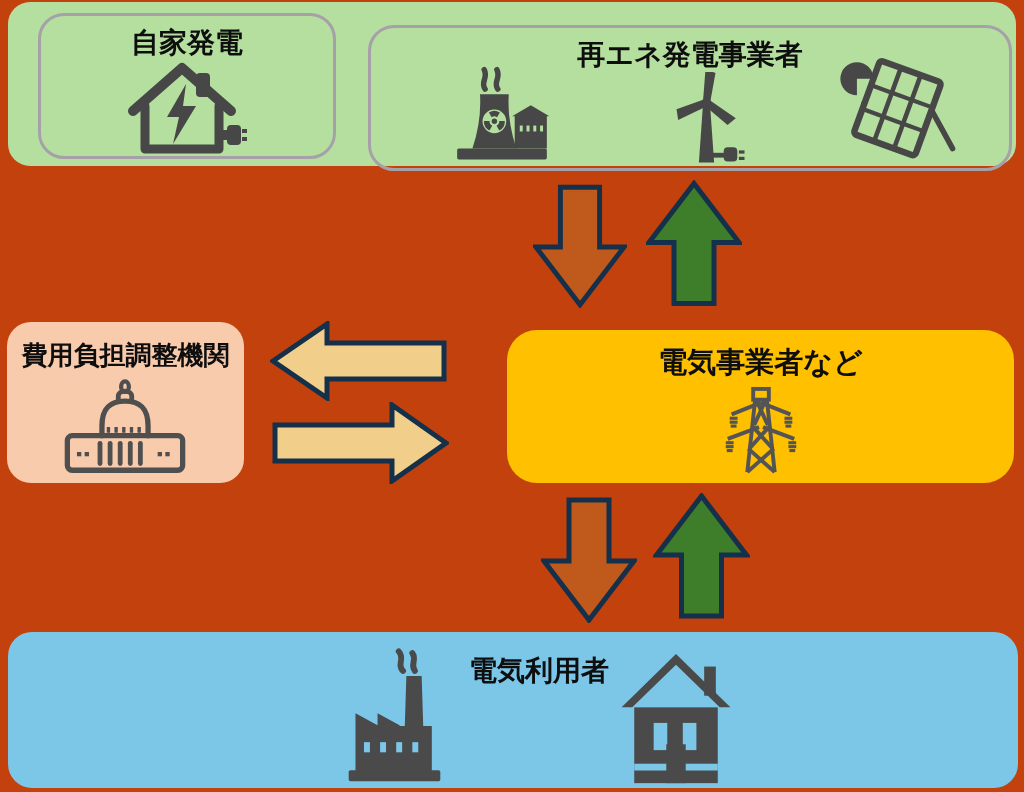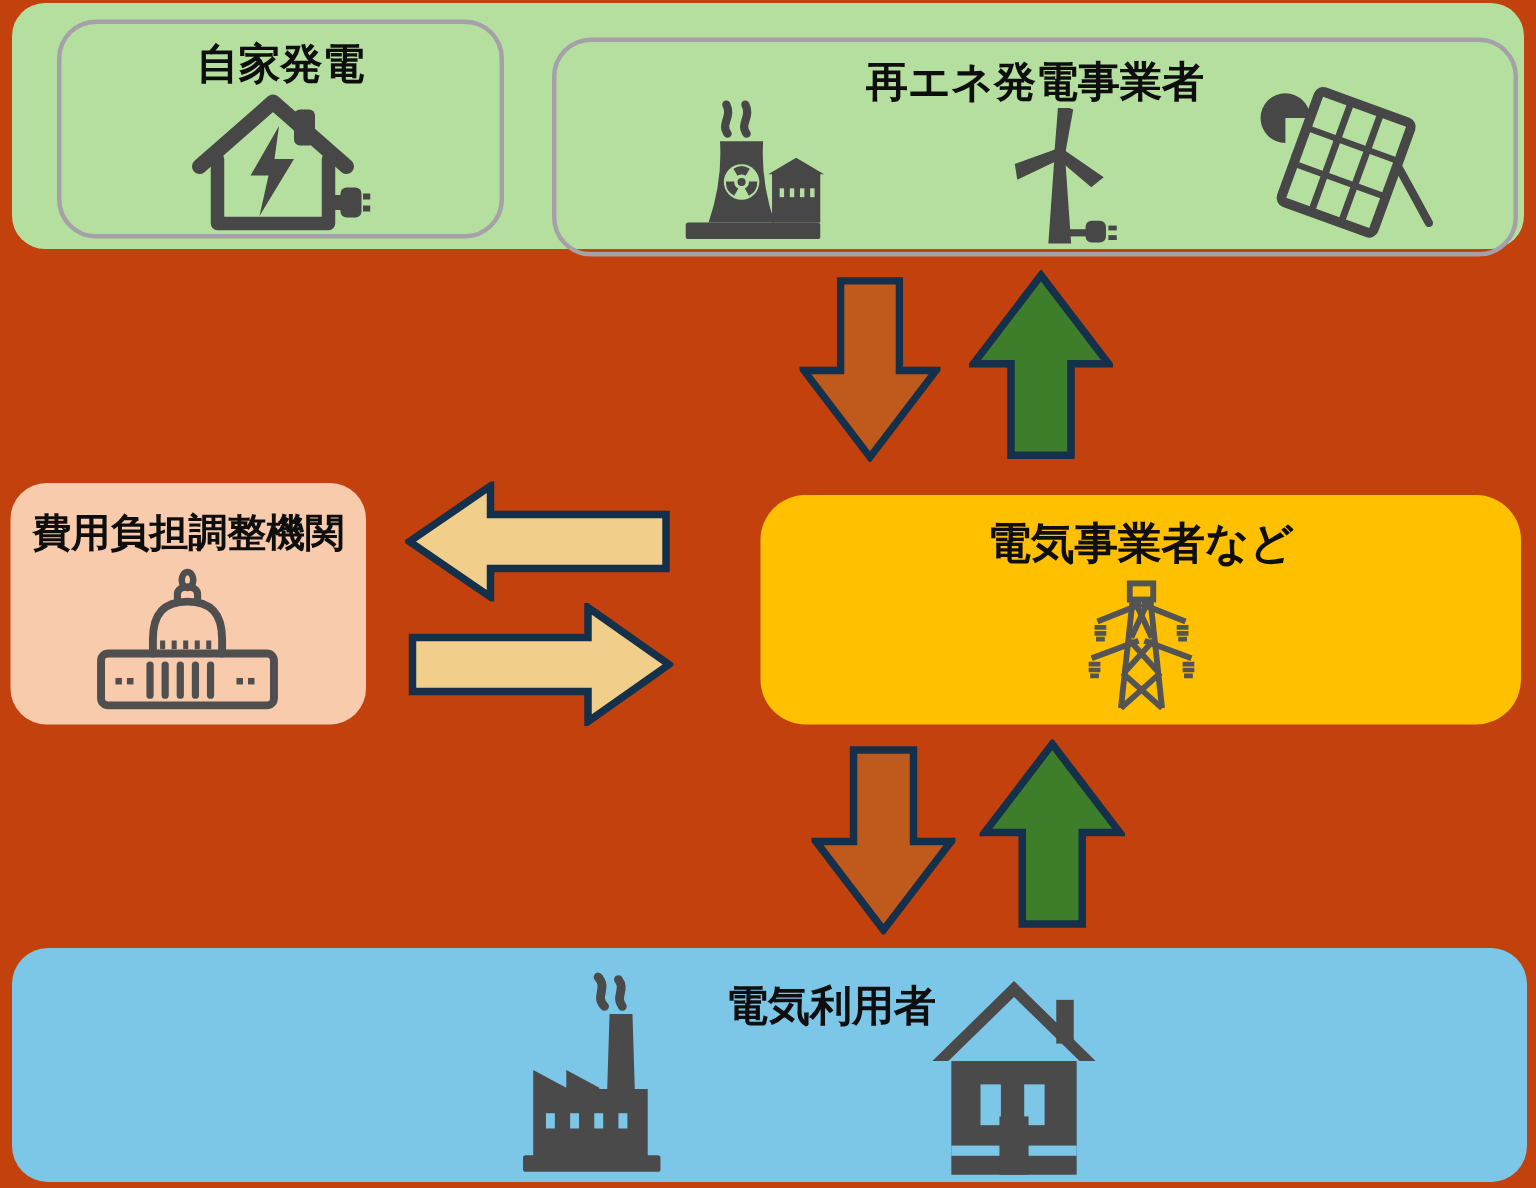--- a/index.html
+++ b/index.html
@@ -16,21 +16,21 @@
   .inner-box .box-title{top:8px;font-size:28px;}
 
   
   .org-box{left:7px;top:322px;width:237px;height:161px;background:#F8CBAD;border-radius:24px;}
   .org-box .box-title{top:16px;font-size:26px;}
   .utility-box{left:507px;top:330px;width:507px;height:153px;background:#FFC000;border-radius:30px;}
   .utility-box .box-title{top:13px;font-size:29px;}
 
   
   .users-box{left:8px;top:632px;width:1010px;height:156px;background:#7CC7E8;border-radius:24px;}
-  .users-box .box-title{left:446px;right:auto;width:170px;top:20px;font-size:28px;text-align:right;}
+  .users-box .box-title{left:446px;right:auto;width:170px;top:20px;font-size:28px;}
 
   
   .arr-top-down{left:533px;top:184px;width:94px;height:124px;}
   .arr-top-up{left:646px;top:180px;width:96px;height:127px;}
   .arr-left{left:270px;top:321px;width:177px;height:80px;}
   .arr-right{left:272px;top:402px;width:177px;height:82px;}
   .arr-bot-down{left:541px;top:497px;width:96px;height:126px;}
   .arr-bot-up{left:653px;top:493px;width:97px;height:126px;}
 
   

